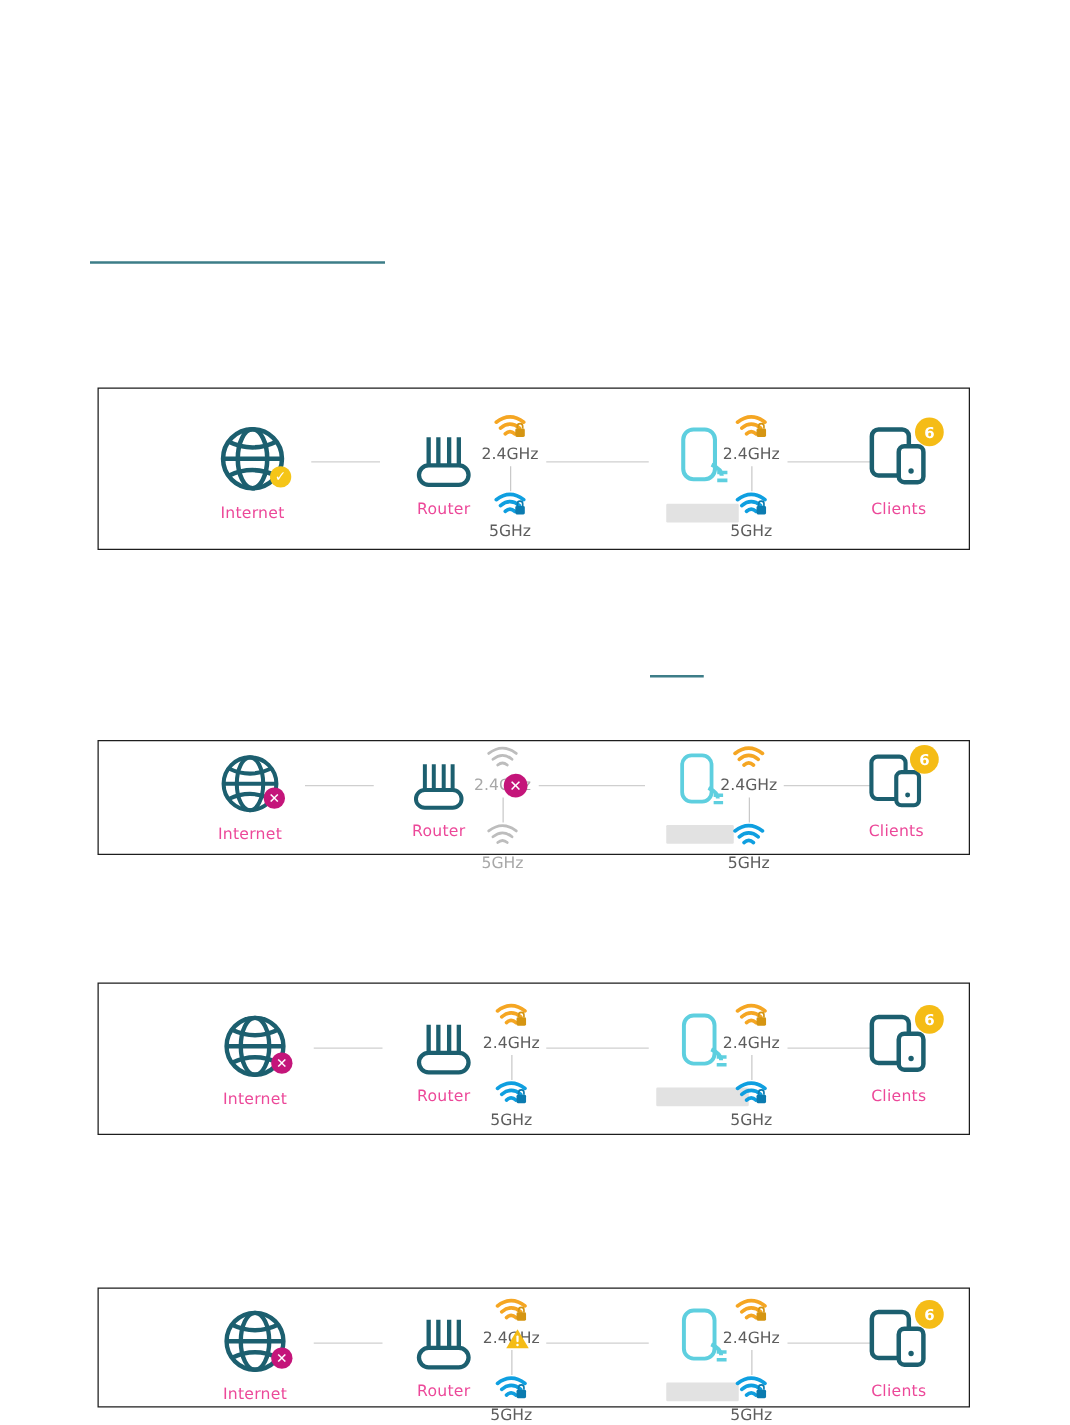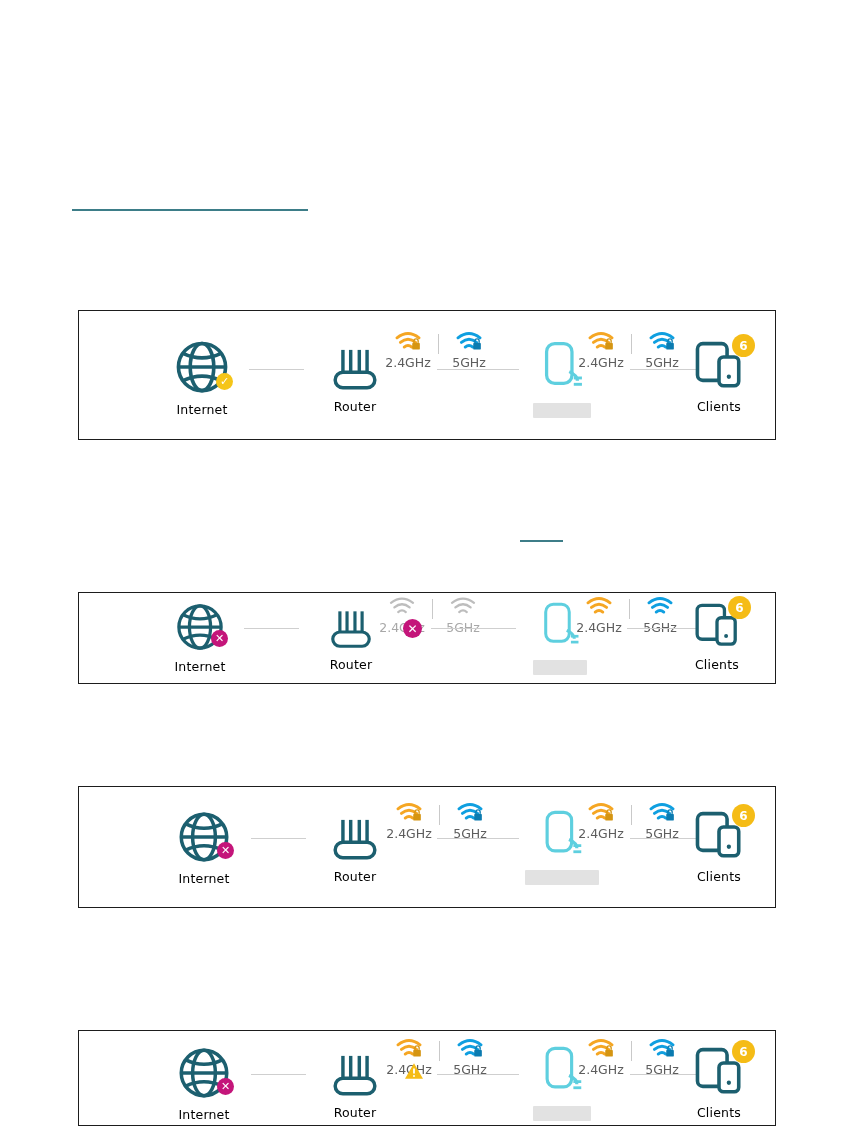--- a/index.html
+++ b/index.html
@@ -43,21 +43,21 @@
   .node {
     position: absolute;
     display: flex;
     flex-direction: column;
     align-items: center;
     width: 110px;
   }
   .node-label {
     margin-top: 6px;
     font-size: 12.5px;
-    color: #000000;
+    color: #ec4899;
     letter-spacing: .2px;
     white-space: nowrap;
   }
   .node-label.redacted {
     display: block;
     background: #e2e2e2;
     color: transparent;
     height: 15px;
     border-radius: 1px;
   }
@@ -117,21 +117,22 @@
   .link-warn {
     position: absolute;
     width: 0; height: 0;
     line-height: 0;
   }
 
   
   .bands {
     position: absolute;
     display: flex;
-    align-items: flex-start;
+    align-items: center;
+    flex-direction: column;
   }
   .band {
     display: flex;
     flex-direction: column;
     align-items: center;
     width: 52px;
   }
   .band-label {
     margin-top: 2px;
     font-size: 12.5px;

